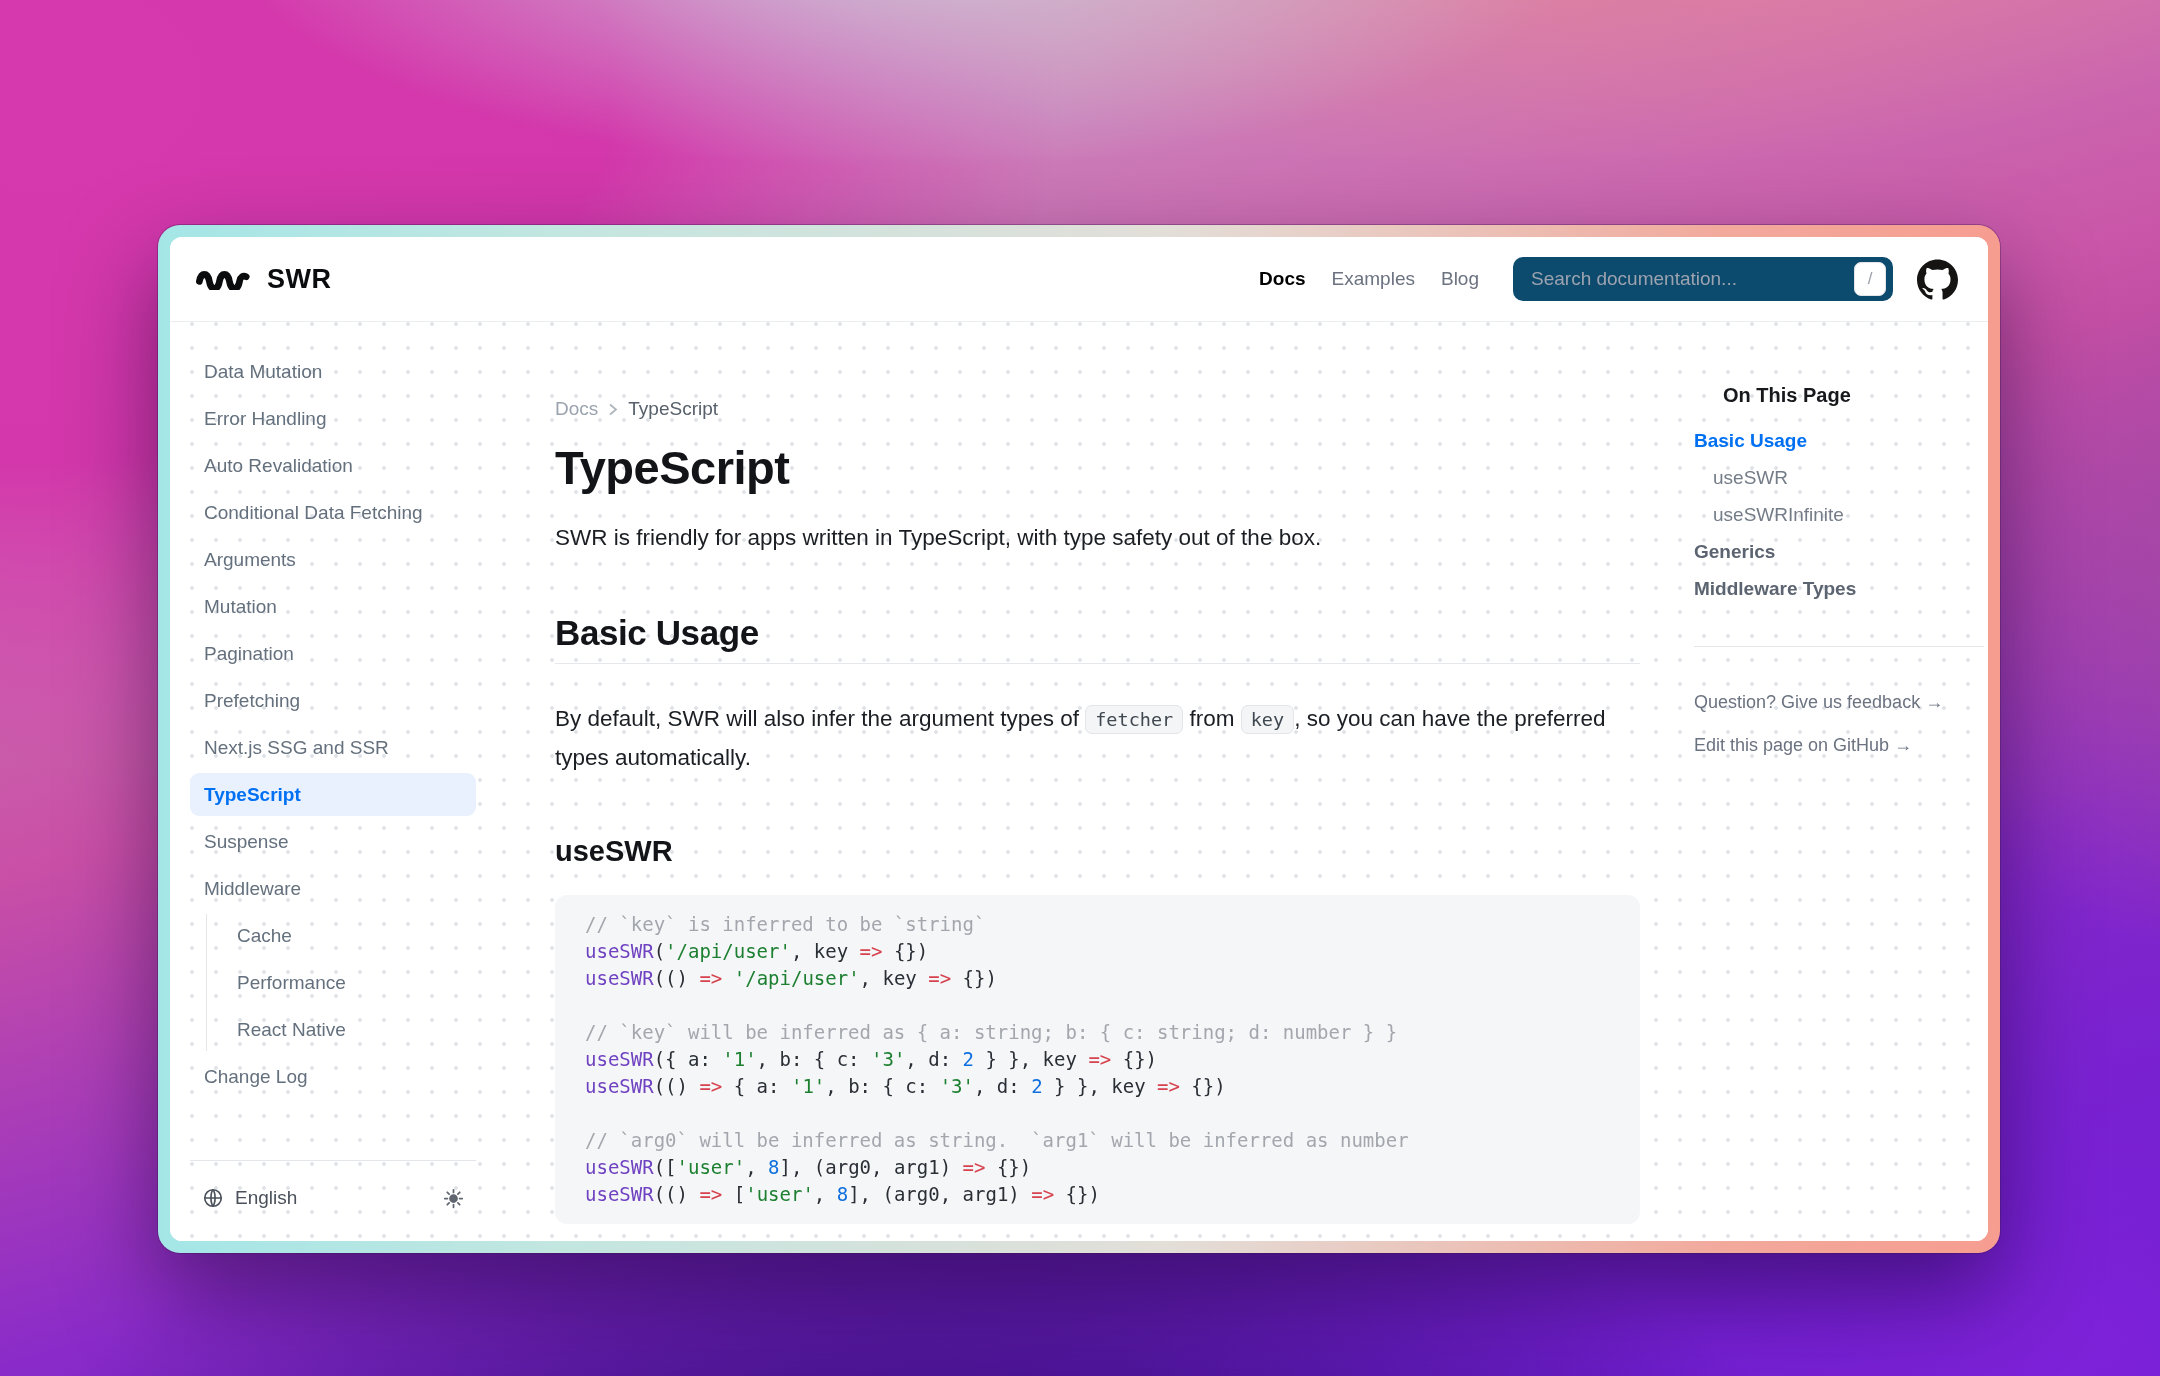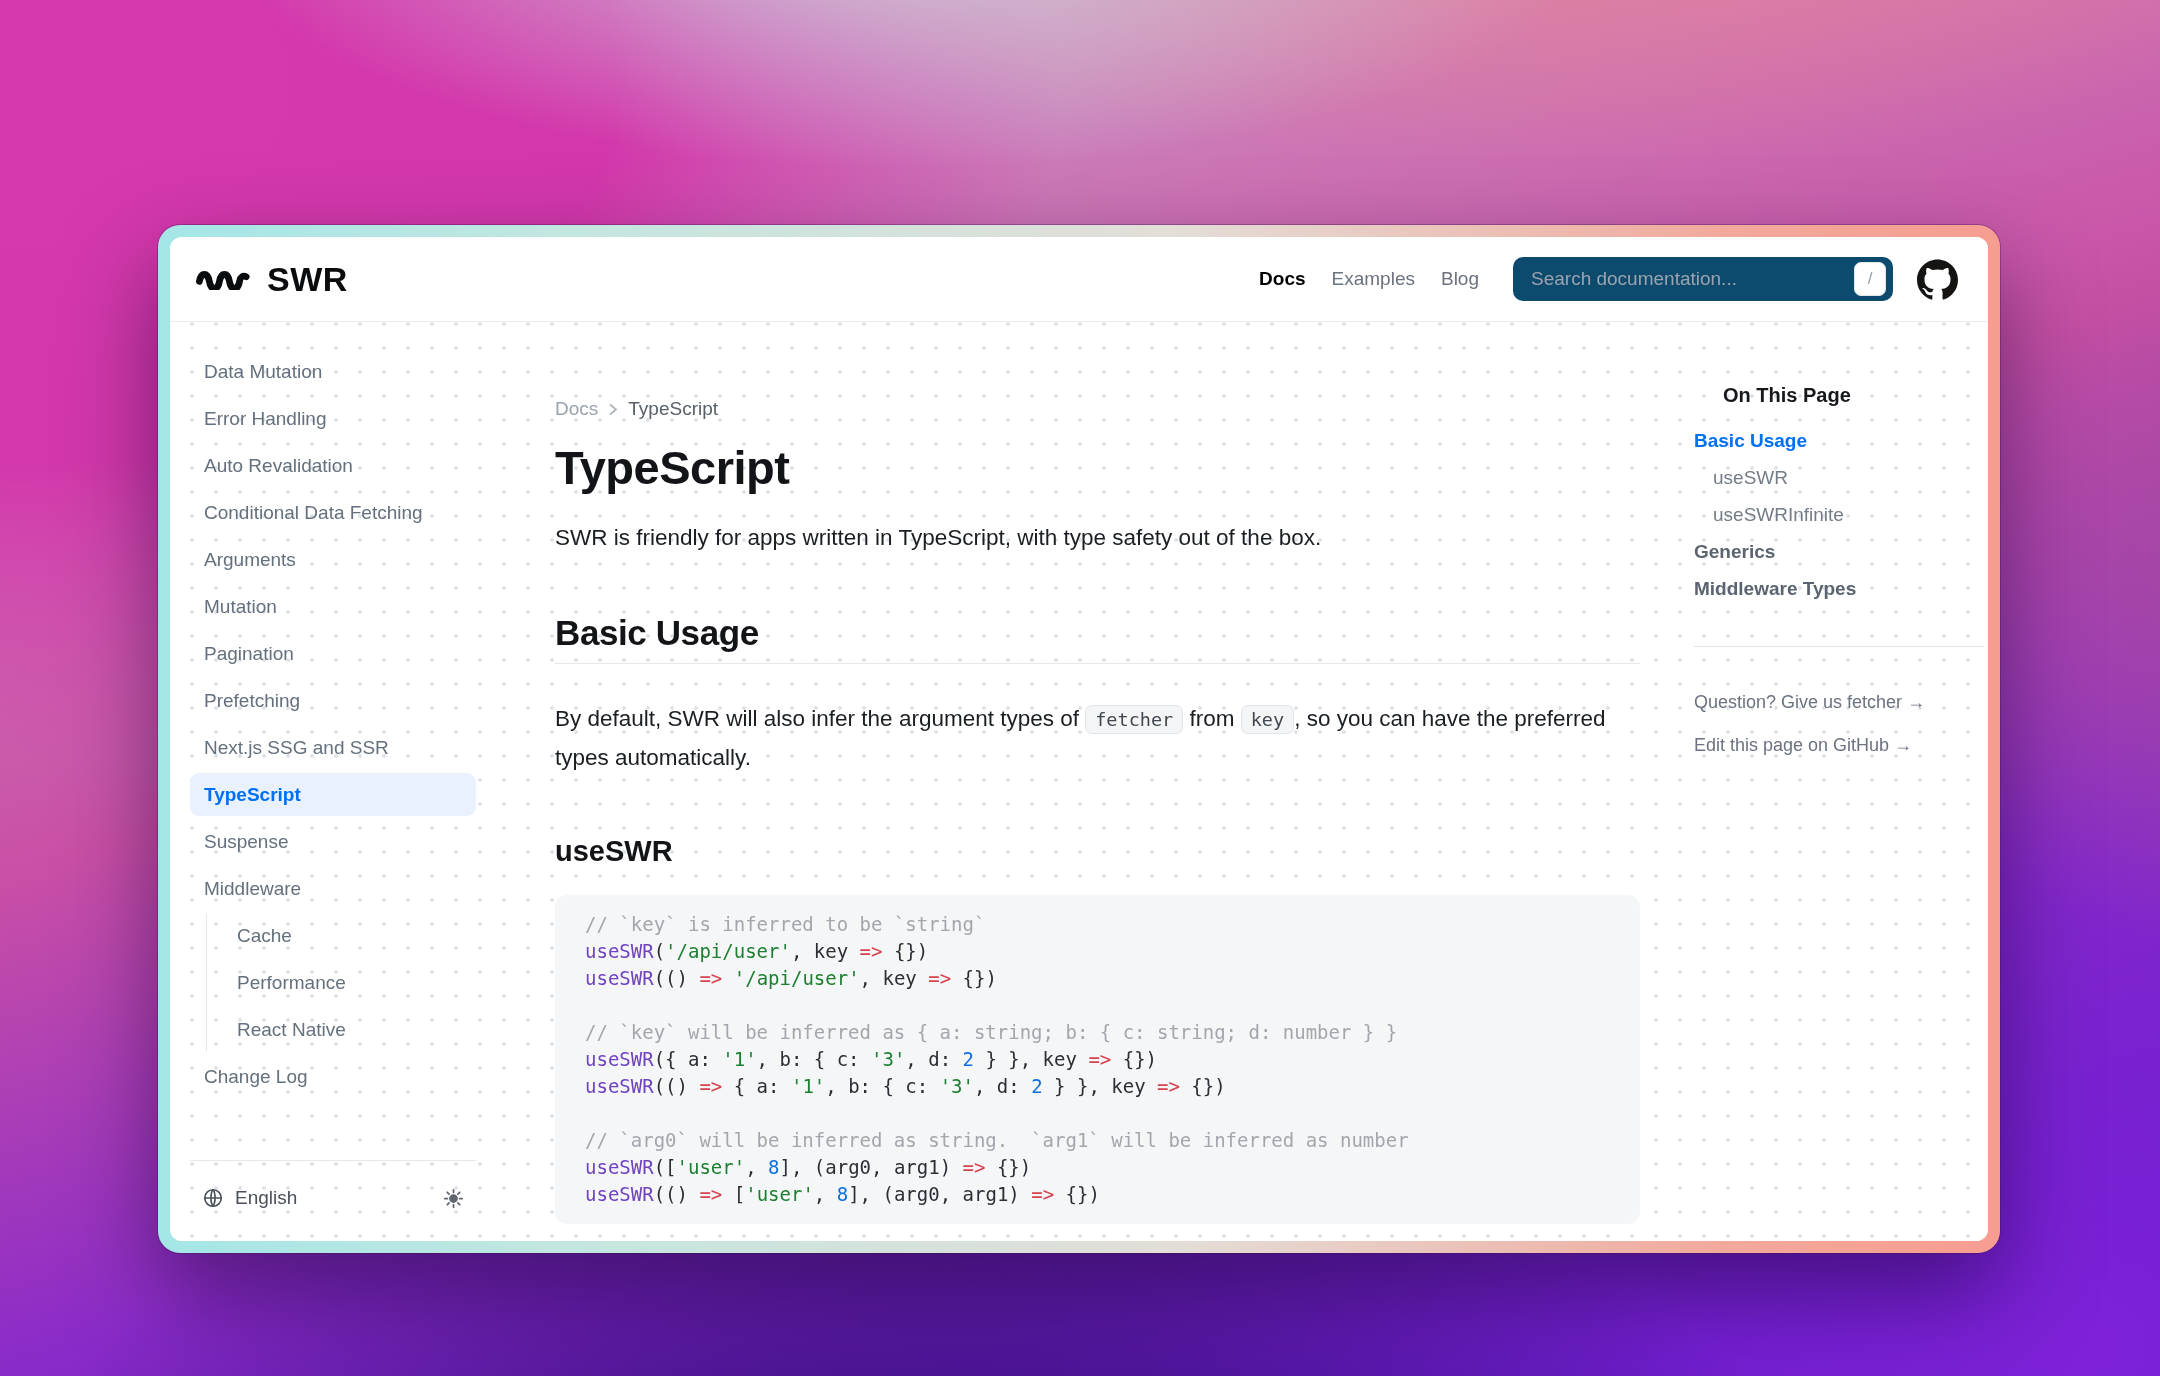--- a/index.html
+++ b/index.html
@@ -19,21 +19,21 @@
     position:absolute;left:158px;top:225px;width:1842px;height:1028px;
     border-radius:22px;padding:12px;box-sizing:border-box;
     background:linear-gradient(to right,#a4e6e7 0%,#c3e6e0 22%,#e3ded8 55%,#f2a99c 85%,#f69d90 100%);
     box-shadow:0 0 0 1px rgba(60,20,80,.35), 0 40px 90px rgba(20,0,50,.5);
   }
   .window{width:100%;height:100%;background:#fff;border-radius:12px;overflow:hidden;display:flex;flex-direction:column;}
   
   .header{height:84px;flex:none;display:flex;align-items:center;justify-content:space-between;
     padding:0 30px 0 26px;border-bottom:1px solid #ebedf0;background:#fff;}
   .brand{display:flex;align-items:center;gap:13px;}
-  .brand-title{font-size:34px;font-weight:800;color:#0b0c0e;letter-spacing:.5px;}
+  .brand-title{font-size:27px;font-weight:800;color:#0b0c0e;letter-spacing:.5px;}
   .nav-right{display:flex;align-items:center;}
   .nav-link{font-size:19px;color:#6b7280;font-weight:500;margin-right:26px;cursor:pointer;}
   .nav-link.active{color:#000;font-weight:700;}
   .search{width:380px;height:44px;background:#0c4a6e;border-radius:10px;display:flex;align-items:center;
     padding:0 7px 0 18px;box-sizing:border-box;margin-left:8px;}
   .search-placeholder{color:#9ca3af;font-size:19px;flex:1;}
   .kbd{width:30px;height:32px;background:#fff;border:1px solid #e3e5e9;border-radius:7px;color:#9aa1ab;
     display:flex;align-items:center;justify-content:center;font-size:17px;flex:none;}
   .gh{margin-left:24px;display:flex;align-items:center;cursor:pointer;}
   
@@ -217,20 +217,20 @@
         <div class="toc-heading">On This Page</div>
         <div class="toc-list" id="toc-list">
             <span class="toc-link active" style="display: block;">Basic Usage</span>
             <span class="toc-link sub" style="display: block;">useSWR</span>
             <span class="toc-link sub" style="display: block;">useSWRInfinite</span>
             <span class="toc-link" style="display: block;">Generics</span>
             <span class="toc-link" style="display: block;">Middleware Types</span>
           </div>
         <div class="toc-divider"></div>
         <div class="toc-foot" id="toc-foot">
-            <span class="toc-foot-link" style="display: block;">Question? Give us fetcher →</span>
+            <span class="toc-foot-link" style="display: block;">Question? Give us feedback →</span>
             <span class="toc-foot-link" style="display: block;">Edit this page on GitHub →</span>
           </div>
       </div>
 
     </div>
   </div>
 </div>
 
 </body></html>

